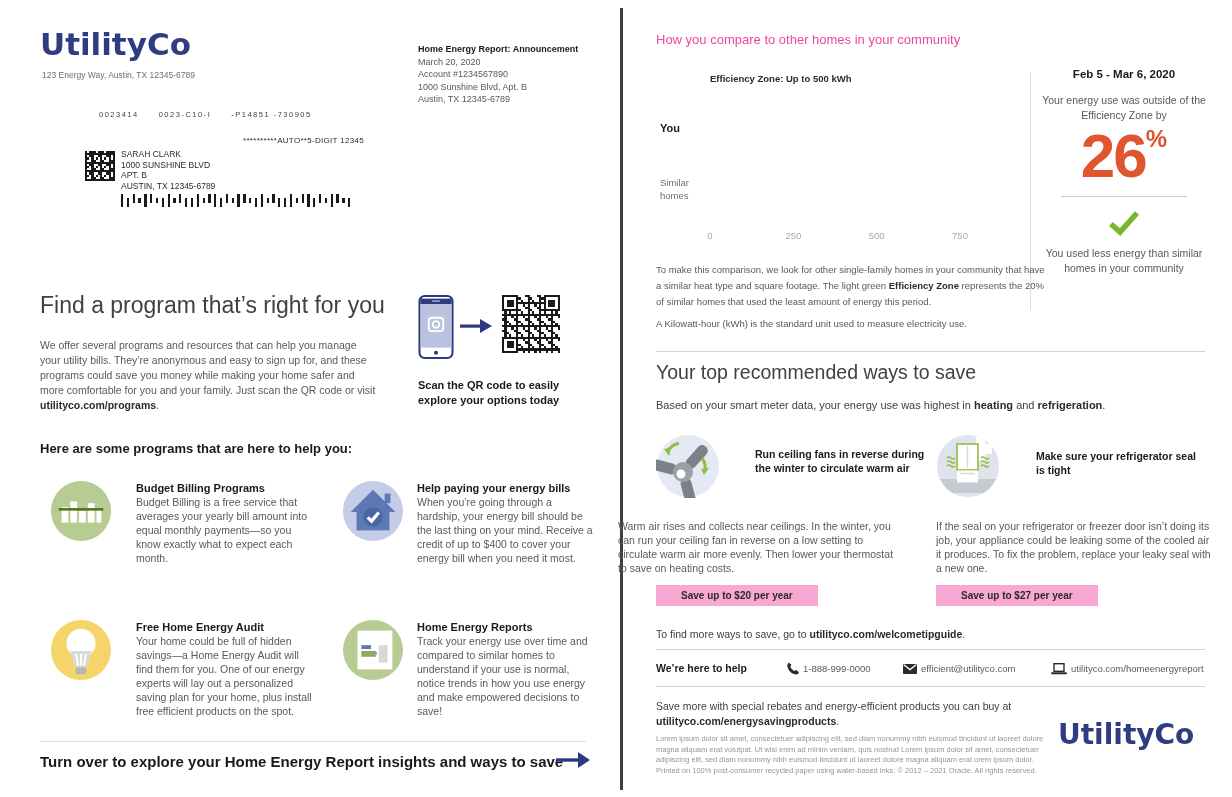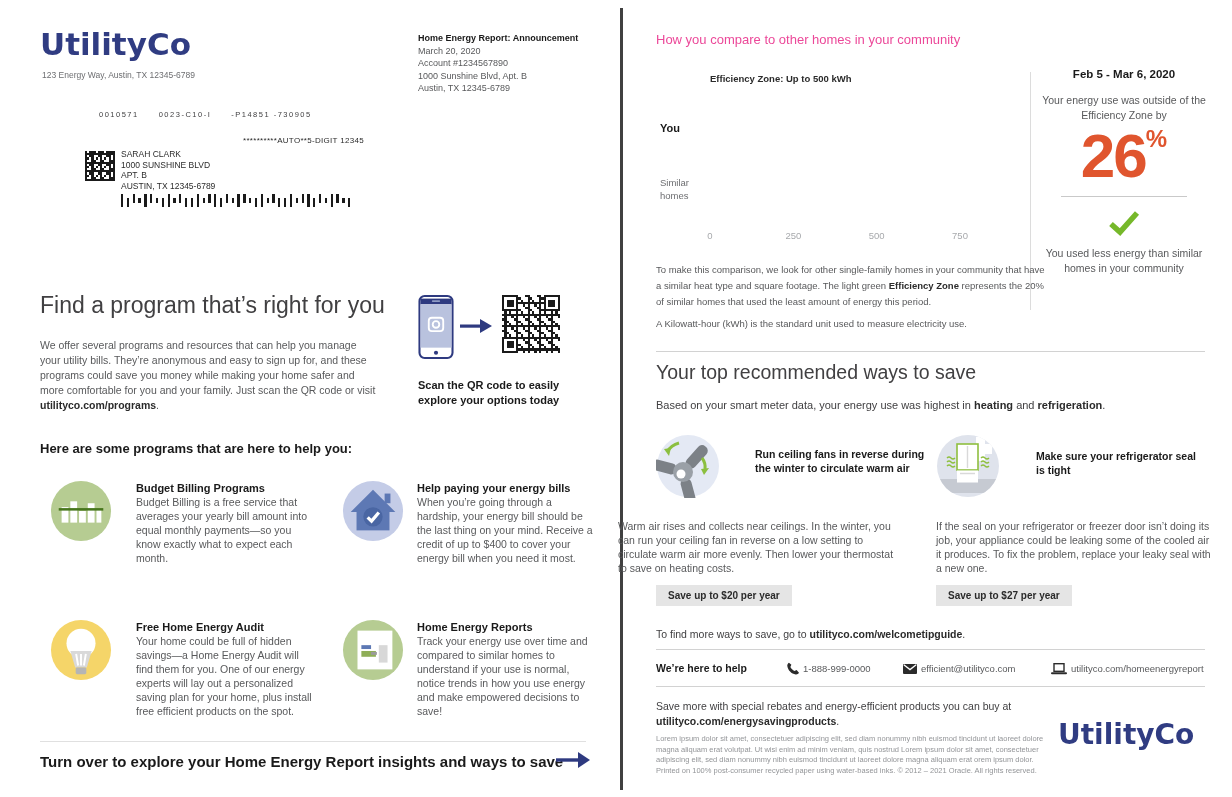--- a/index.html
+++ b/index.html
@@ -10,21 +10,21 @@
   
   #logo{left:40px;top:26px;font-family:"DejaVu Sans",sans-serif;font-weight:bold;font-size:31px;color:#303c82;}
   #addr{left:42px;top:70px;font-size:8.5px;color:#6d6e71;}
   #codes{left:99px;top:110px;font-size:7.5px;color:#414042;}
   #codes span{margin-right:20px;letter-spacing:1.5px;}
   #autoline{left:243px;top:136px;font-size:8px;color:#2b2b2b;letter-spacing:0.3px;}
   #dm{left:85px;top:151px;}
   #recipient{left:121px;top:149px;font-size:8.5px;line-height:10.5px;color:#2b2b2b;}
   #postal{left:121px;top:194px;}
   #meta{left:418px;top:32px;font-size:9px;line-height:12.5px;color:#58595b;}
-  #meta .b{font-weight:bold;color:#1a1a1a;}
+  #meta .b{font-weight:bold;color:#1a1a1a;margin-top:11px;}
   #hero{left:418px;top:103px;width:185px;font-weight:bold;font-size:21.5px;line-height:29px;color:#2b3a8d;}
   #find-h{left:40px;top:292px;font-size:23px;color:#414042;}
   #find-p{left:40px;top:338px;width:338px;font-size:10.5px;line-height:15px;color:#58595b;}
   .link{font-weight:bold;color:#2b2b2b;}
   #qr-phone{left:418px;top:295px;}
   #qr-arrow{left:460px;top:319px;}
   #qr-code{left:502px;top:295px;}
   #qr-caption{left:418px;top:378px;width:160px;font-weight:bold;font-size:11px;line-height:14.5px;color:#1a1a1a;}
   #list-h{left:40px;top:441px;font-weight:bold;font-size:13px;color:#1a1a1a;}
   .prog-icon{width:62px;height:62px;}
@@ -71,21 +71,21 @@
   .bold-dark{font-weight:bold;color:#2b2b2b;}
   #sec-div{left:656px;top:351px;width:549px;height:1px;background:#d2d2d2;}
   #tips-h{left:656px;top:361px;font-size:19.5px;color:#414042;}
   #tips-p{left:656px;top:399px;font-size:11px;color:#414042;}
   .tip-icon{width:64px;height:64px;}
   #t0i{left:656px;top:434px;} #t1i{left:936px;top:434px;}
   #t0h{left:755px;top:448px;width:176px;} #t1h{left:1036px;top:450px;width:168px;}
   .tip-title{font-weight:bold;font-size:10.5px;line-height:13.5px;color:#1a1a1a;}
   #t0b{left:618px;top:519px;width:276px;} #t1b{left:936px;top:519px;width:276px;}
   .tip-body{font-size:10.5px;line-height:14px;color:#58595b;}
-  .badge{display:inline-block;background:#e5e5e5;padding:5px 12px;font-weight:bold;font-size:10px;color:#2b2b2b;}
+  .badge{display:inline-block;background:#f9a8d4;padding:5px 25px;font-weight:bold;font-size:10px;color:#2b2b2b;}
   #t0g{left:656px;top:585px;} #t1g{left:936px;top:585px;}
   #more{left:656px;top:628px;font-size:10.5px;color:#414042;}
   #help-top{left:656px;top:649px;width:549px;height:1px;background:#d2d2d2;}
   #help-label{left:656px;top:662px;font-weight:bold;font-size:10.5px;color:#1a1a1a;}
   .help-val{font-size:9.5px;color:#58595b;}
   #help-phone-i{left:786px;top:662px;} #help-phone{left:803px;top:663px;}
   #help-mail-i{left:903px;top:664px;}  #help-mail{left:921px;top:663px;}
   #help-web-i{left:1051px;top:663px;}  #help-web{left:1071px;top:663px;}
   #help-bot{left:656px;top:686px;width:549px;height:1px;background:#d2d2d2;}
   #rebates{left:656px;top:699px;width:410px;font-size:10.5px;line-height:14.5px;color:#414042;}
@@ -94,21 +94,21 @@
 </style>
 </head>
 <body>
 
 <div id="page">
 
   <div id="logo" class="abs">UtilityCo</div>
   <div id="addr" class="abs">123 Energy Way, Austin, TX 12345-6789</div>
 
   <div id="codes" class="abs">
-    <span>0010571</span><span>0023-C10-I</span><span>-P14851 -730905</span>
+    <span>0023414</span><span>0023-C10-I</span><span>-P14851 -730905</span>
   </div>
   <div id="autoline" class="abs">**********AUTO**5-DIGIT 12345</div>
 
   <svg id="dm" class="abs" width="30" height="30" viewBox="0 0 14 14" shape-rendering="crispEdges">
       <g fill="#1a1a1a">
         <rect x="0" y="0" width="1" height="1"></rect>
         <rect x="2" y="0" width="1" height="1"></rect>
         <rect x="3" y="0" width="1" height="1"></rect>
         <rect x="4" y="0" width="1" height="1"></rect>
         <rect x="6" y="0" width="1" height="1"></rect>

